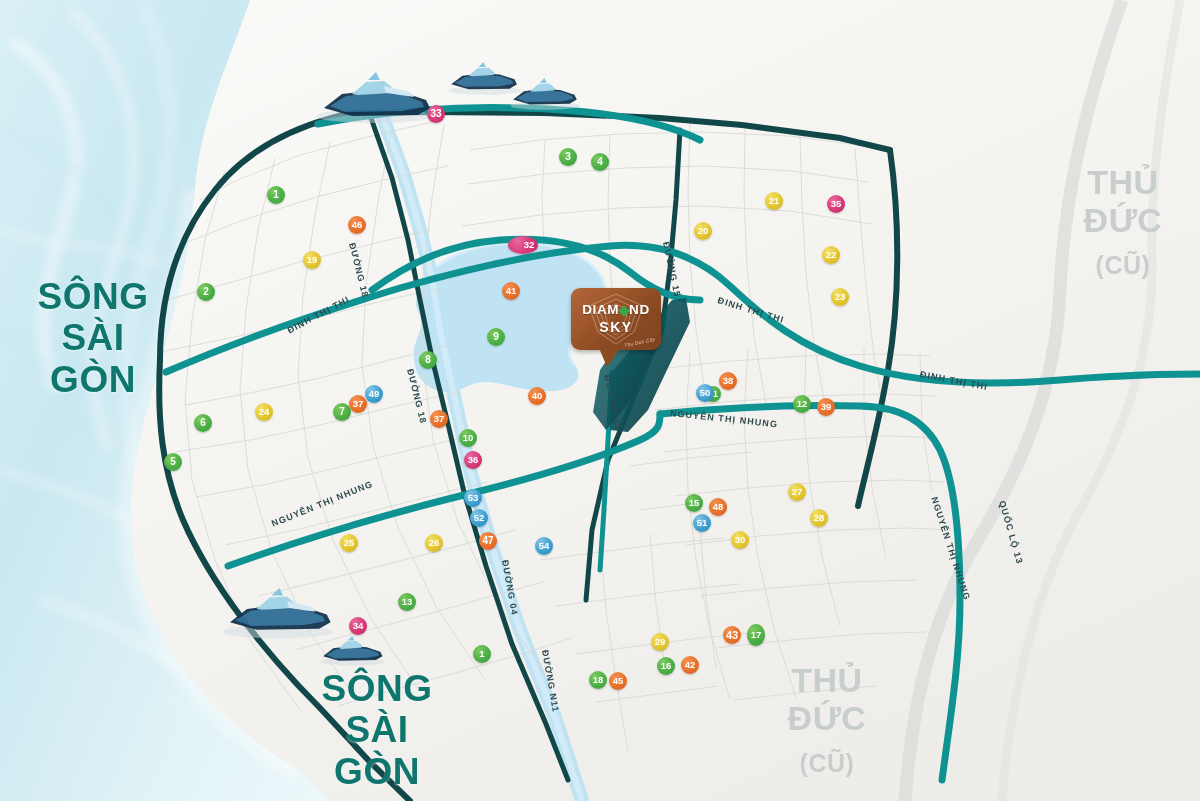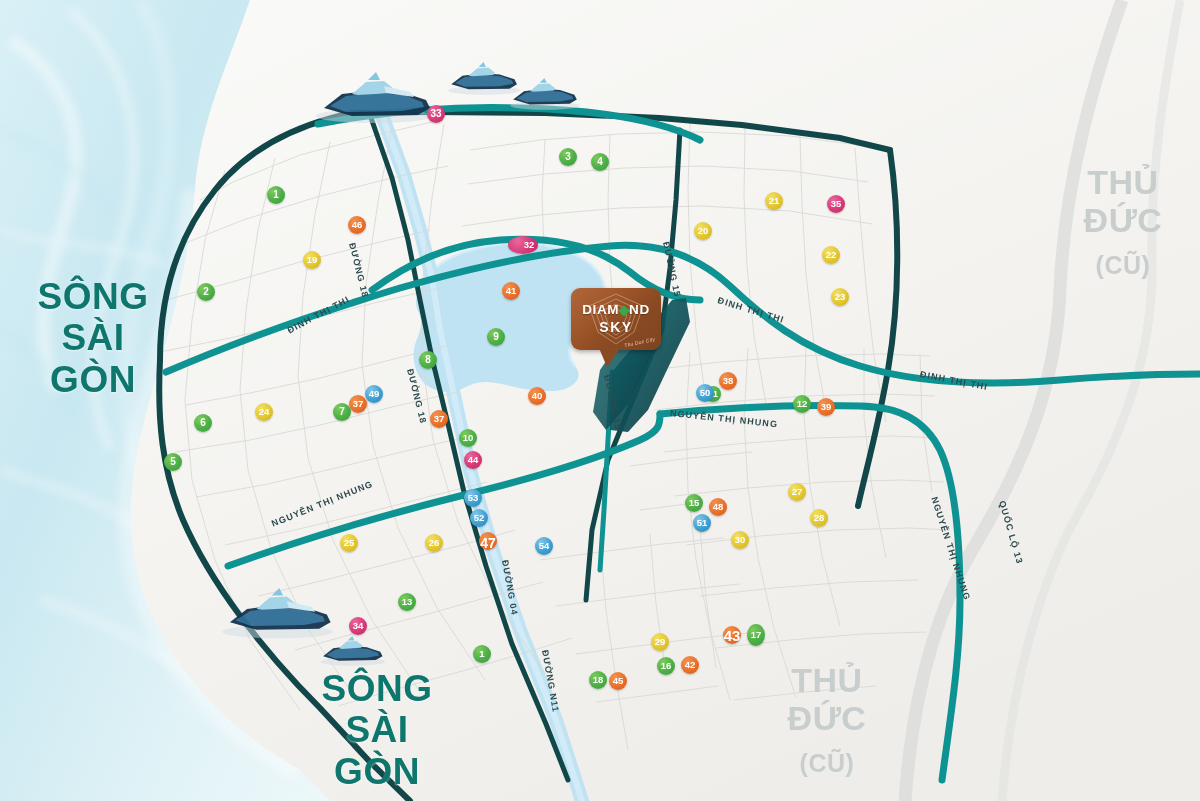--- a/index.html
+++ b/index.html
@@ -441,53 +441,53 @@
       <div class="marker m-pink" style="width: 18px; height: 18px; left: 427px; top: 105px; font-size: 10px;">
         <span>33</span>
       </div>
       <div class="marker m-pink" style="width: 18px; height: 18px; left: 349px; top: 617px; font-size: 9.5px;">
         <span>34</span>
       </div>
       <div class="marker m-pink" style="width: 18px; height: 18px; left: 827px; top: 195px; font-size: 9.5px;">
         <span>35</span>
       </div>
       <div class="marker m-pink" style="width: 18px; height: 18px; left: 464px; top: 451px; font-size: 9.5px;">
-        <span>44</span>
+        <span>36</span>
       </div>
       <div class="marker m-orange" style="width: 18px; height: 18px; left: 430px; top: 410px; font-size: 9.5px;">
         <span>37</span>
       </div>
       <div class="marker m-orange" style="width: 18px; height: 18px; left: 719px; top: 372px; font-size: 9.5px;">
         <span>38</span>
       </div>
       <div class="marker m-orange" style="width: 18px; height: 18px; left: 817px; top: 398px; font-size: 9.5px;">
         <span>39</span>
       </div>
       <div class="marker m-orange" style="width: 18px; height: 18px; left: 528px; top: 387px; font-size: 9.5px;">
         <span>40</span>
       </div>
       <div class="marker m-orange" style="width: 18px; height: 18px; left: 502px; top: 282px; font-size: 9.5px; text-align: center;">
         <span>41</span>
       </div>
       <div class="marker m-orange" style="width: 18px; height: 18px; left: 681px; top: 656px; font-size: 9.5px;">
         <span>42</span>
       </div>
-      <div class="marker m-orange" style="width: 18px; height: 18px; left: 723px; top: 626px; font-size: 15px;">
+      <div class="marker m-orange" style="width: 18px; height: 18px; left: 723px; top: 626px; font-size: 11px;">
         <span>43</span>
       </div>
       <div class="marker m-orange" style="width: 18px; height: 18px; left: 349px; top: 395px; font-size: 9.5px;">
         <span>37</span>
       </div>
       <div class="marker m-orange" style="width: 18px; height: 18px; left: 609px; top: 672px; font-size: 9.5px;">
         <span>45</span>
       </div>
       <div class="marker m-orange" style="width: 18px; height: 18px; left: 348px; top: 216px; font-size: 9.5px;">
         <span>46</span>
       </div>
-      <div class="marker m-orange" style="width: 18px; height: 18px; left: 479px; top: 532px; font-size: 14px; align-items: flex-end;">
+      <div class="marker m-orange" style="width: 18px; height: 18px; left: 479px; top: 532px; font-size: 10px;">
         <span>47</span>
       </div>
       <div class="marker m-orange" style="width: 18px; height: 18px; left: 709px; top: 498px; font-size: 9.5px;">
         <span>48</span>
       </div>
       <div class="marker m-blue" style="width: 18px; height: 18px; left: 365px; top: 385px; font-size: 9.5px;">
         <span>49</span>
       </div>
       <div class="marker m-blue" style="width: 18px; height: 18px; left: 696px; top: 384px; font-size: 9.5px; justify-content: center;">
         <span>50</span>

